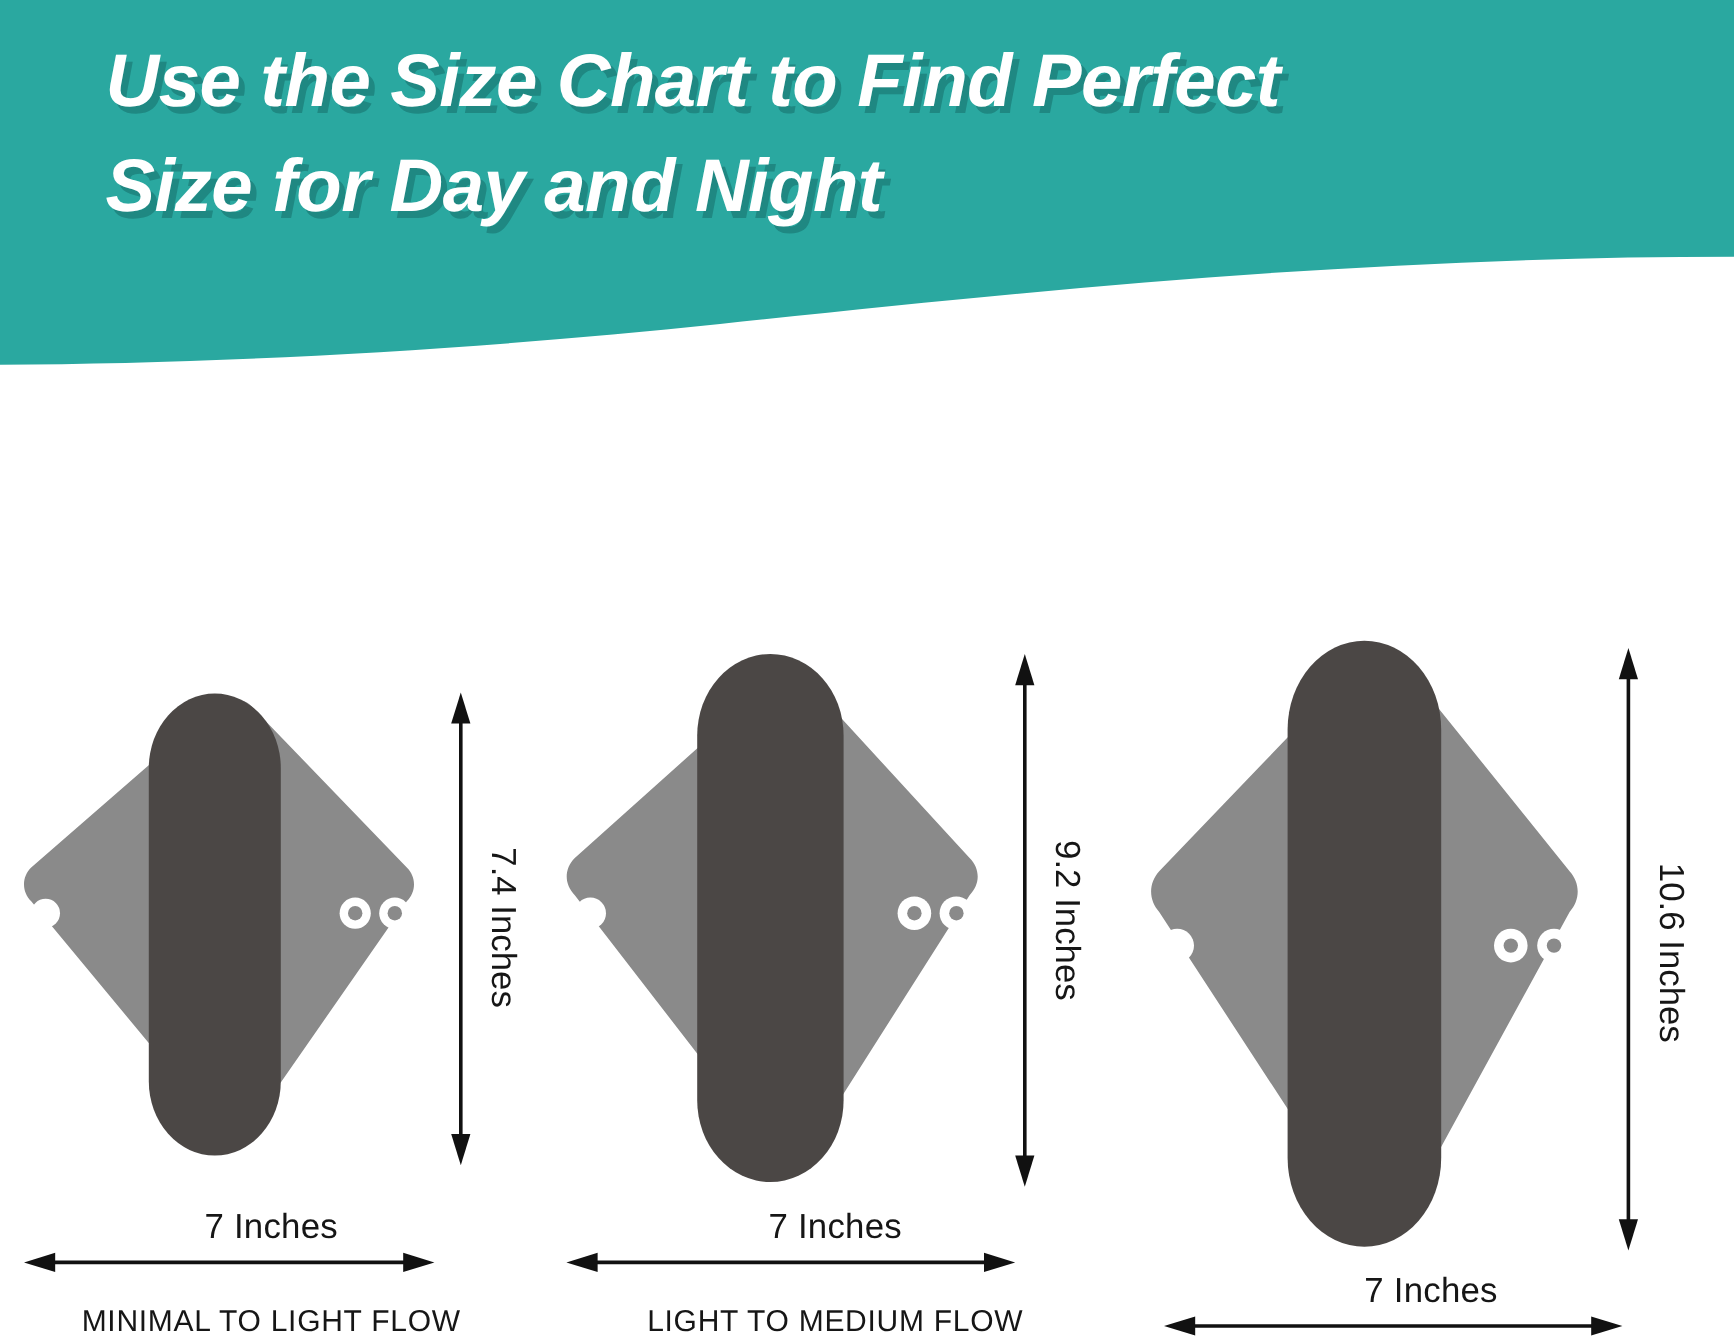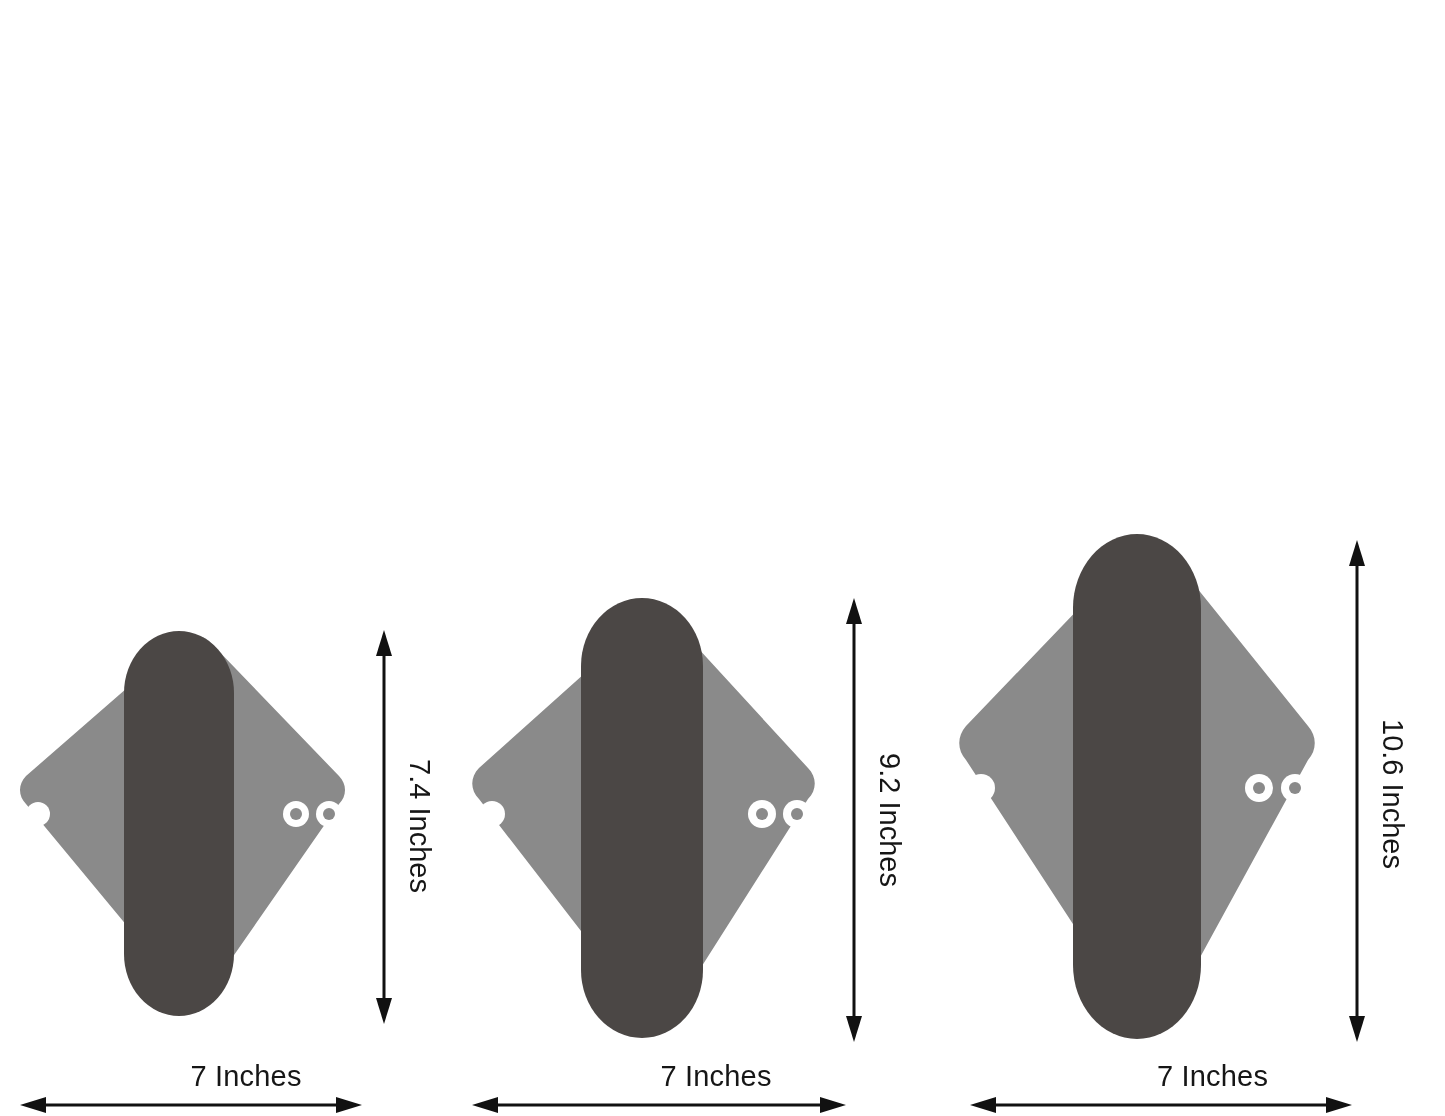--- a/index.html
+++ b/index.html
@@ -88,21 +88,20 @@
   }
   .width-label {
     position: absolute;
     left: 0;
     top: 0;
     width: 100%;
     text-align: center;
     font-size: 29px;
     color: #161616;
     letter-spacing: 0.2px;
-    padding-left: 20px;
   }
   .width-arrow {
     position: absolute;
     left: 0;
     top: 34px;
     width: 100%;
     height: 22px;
   }
 
   .flow-label {
@@ -112,20 +111,27 @@
     color: #161616;
     text-align: center;
     white-space: nowrap;
   }
 </style>
 </head>
 <body>
 
 <div class="page">
 
+  <div class="header">
+    <svg class="header-shape" viewBox="0 0 1445 320" preserveAspectRatio="none">
+      <path d="M0,0 L1445,0 L1445,214 C1150,214 900,238 600,270 C380,293 180,303 0,304 Z" fill="#2aa8a0"></path>
+    </svg>
+    <div class="header-title">Use the Size Chart to Find Perfect
+Size for Day and Night</div>
+  </div>
 
   <div class="pads-row">
 
     <div class="pad-col c1">
       <div class="pad-figure">
         <svg class="pad-svg" width="440" height="440" viewBox="0 0 440 440">
 
           <path d="M175,25 C182,18 196,18 203,25 L333,160 C341,168 341,180 333,188
                    L203,375 C196,383 182,383 175,375 L20,188 C12,180 12,168 20,160 Z" fill="#8a8a8a"></path>
 
@@ -153,20 +159,21 @@
         <div class="width-label">7 Inches</div>
         <svg class="width-arrow" viewBox="0 0 452 22" preserveAspectRatio="none">
           <g stroke="#111111" stroke-width="3" fill="#111111">
             <line x1="36" y1="11" x2="346" y2="11"></line>
             <polygon points="20,11 46,3 46,19" stroke="none"></polygon>
             <polygon points="362,11 336,3 336,19" stroke="none"></polygon>
           </g>
         </svg>
       </div>
 
+      <div class="flow-label">MINIMAL TO LIGHT FLOW</div>
     </div>
 
     <div class="pad-col c2">
       <div class="pad-figure">
         <svg class="pad-svg" width="480" height="470" viewBox="0 0 480 470">
           <path d="M186,36 C194,28 210,28 218,36 L352,182 C361,191 361,204 352,213
                    L218,424 C210,432 194,432 186,424 L23,213 C14,204 14,191 23,182 Z" fill="#8a8a8a"></path>
           <rect x="125" y="12" width="122" height="440" rx="61" ry="68" fill="#4b4745"></rect>
           <circle cx="36" cy="228" r="13" fill="#ffffff"></circle>
           <g>
@@ -188,20 +195,21 @@
         <div class="width-label">7 Inches</div>
         <svg class="width-arrow" viewBox="0 0 488 22" preserveAspectRatio="none">
           <g stroke="#111111" stroke-width="3" fill="#111111">
             <line x1="36" y1="11" x2="378" y2="11"></line>
             <polygon points="20,11 46,3 46,19" stroke="none"></polygon>
             <polygon points="394,11 368,3 368,19" stroke="none"></polygon>
           </g>
         </svg>
       </div>
 
+      <div class="flow-label">LIGHT TO MEDIUM FLOW</div>
     </div>
 
     <div class="pad-col c3">
       <div class="pad-figure">
         <svg class="pad-svg" width="500" height="530" viewBox="0 0 500 530">
           <path d="M190,26 C199,17 216,17 225,26 L365,200 C374,210 374,224 365,234
                    L225,490 C216,499 199,499 190,490 L23,234 C14,224 14,210 23,200 Z" fill="#8a8a8a"></path>
           <rect x="130" y="8" width="128" height="505" rx="64" ry="74" fill="#4b4745"></rect>
           <circle cx="38" cy="262" r="14" fill="#ffffff"></circle>
           <g>

